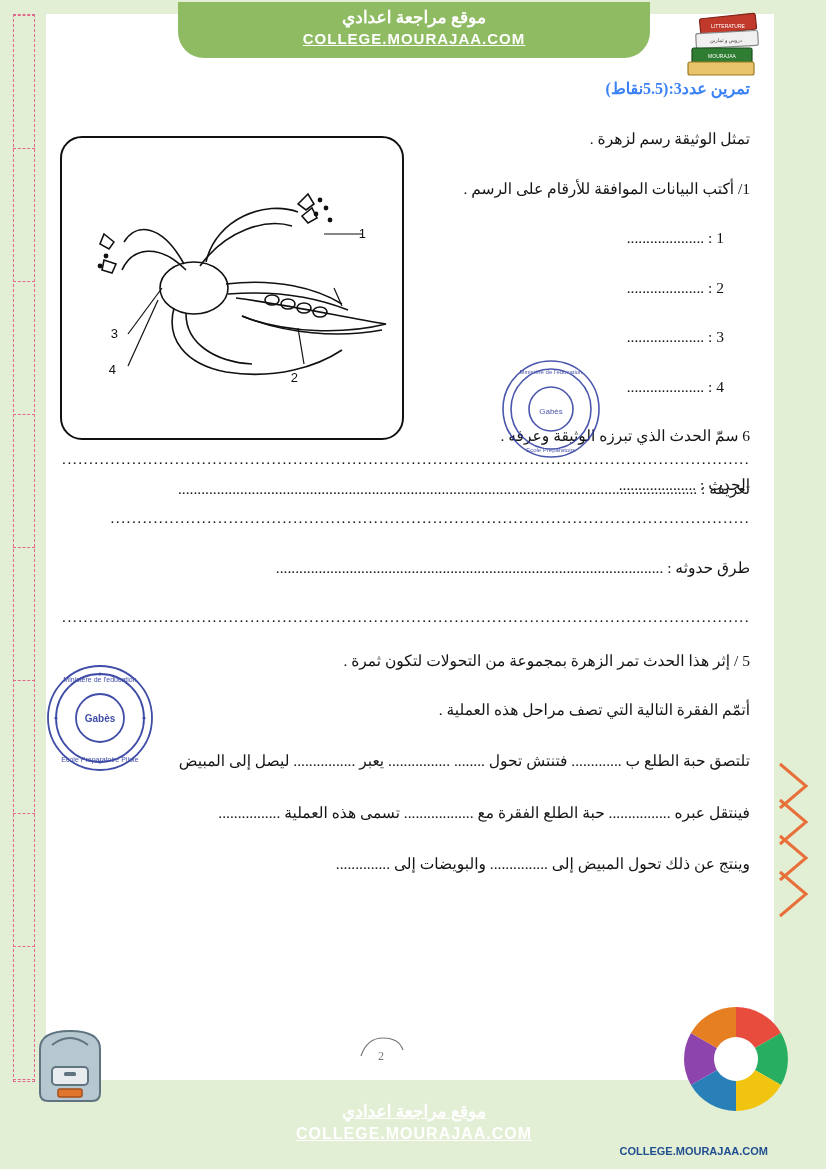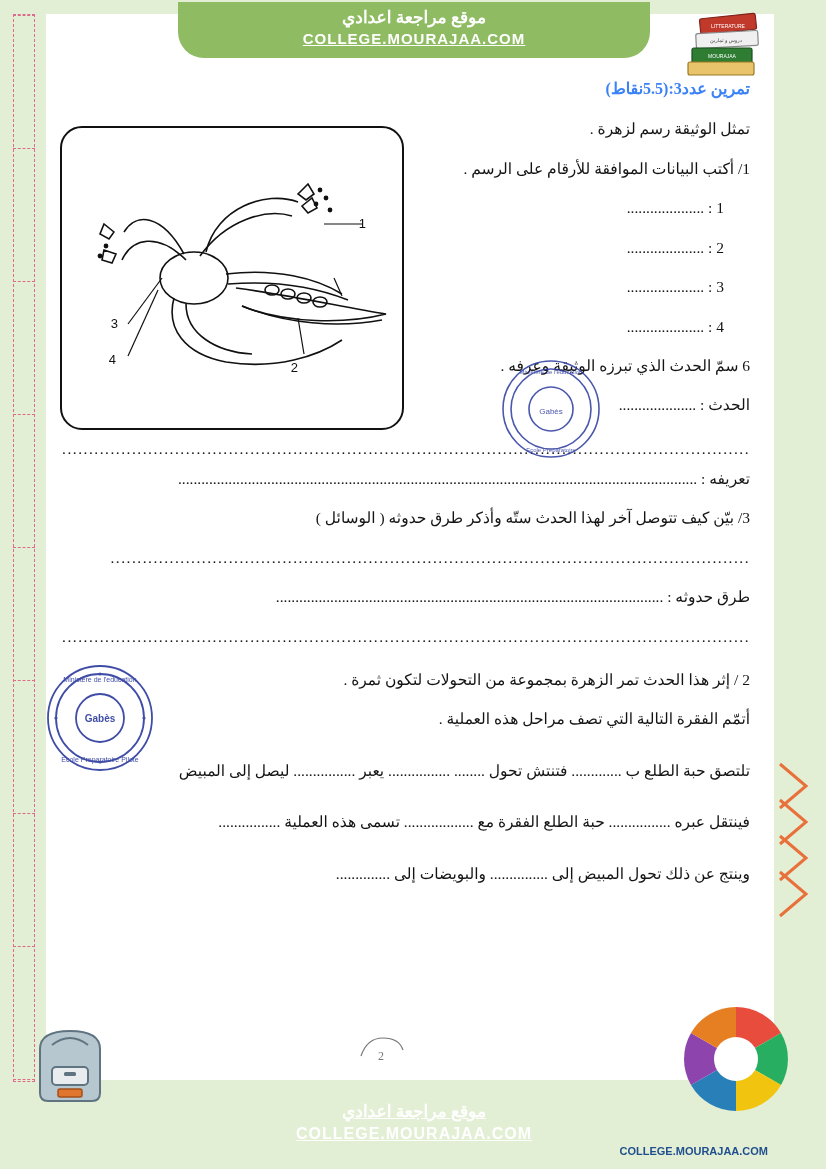--- a/index.html
+++ b/index.html
@@ -91,21 +91,21 @@
     direction:rtl;text-align:right;
     color:#141414;
     font-size:15.5px;
     line-height:1.9;
   }
   .ex-title{
     font-weight:bold;font-size:16px;color:#3b82f6;
     margin:0 0 10px 0;
     text-align:right;
   }
-  .line{margin:10px 0;}
+  .line{margin:20px 0;}
   .indent{padding-right:26px;}
   .wide-dots{
     direction:rtl;text-align:right;letter-spacing:1.5px;
     white-space:nowrap;overflow:hidden;
   }
   .para{margin-top:14px;}
   .blank-tall{margin-top:22px;}
   
   .figure{
     position:absolute;left:0px;top:12px;
@@ -259,26 +259,25 @@
         <div class="line indent">2 : ....................</div>
         <div class="line indent">3 : ....................</div>
         <div class="line indent">4 : ....................</div>
         <div class="line">6 سمّ الحدث الذي تبرزه الوثيقة وعرفه .</div>
         <div class="line">الحدث : ....................</div>
       </div>
     </div>
 
     <div class="wide-dots">..........................................................................................................................................................</div>
     <div class="wide-dots">تعريفه : ......................................................................................................................................</div>
-    <div class="line">3/ بيّن كيف تتوصل آخر لهذا الحدث ستّه وأذكر طرق حدوثه ( الوسائل )</div>
     <div class="wide-dots">.......................................................................................................................</div>
     <div class="line">طرق حدوثه : ....................................................................................................</div>
     <div class="wide-dots">..........................................................................................................................................................</div>
 
-    <div class="line para">2 / إثر هذا الحدث تمر الزهرة بمجموعة من التحولات لتكون ثمرة .</div>
+    <div class="line para">5 / إثر هذا الحدث تمر الزهرة بمجموعة من التحولات لتكون ثمرة .</div>
     <div class="line">أتمّم الفقرة التالية التي تصف مراحل هذه العملية .</div>
 
     <div class="line blank-tall">تلتصق حبة الطلع ب ............. فتنتش تحول ........ ................ يعبر ................ ليصل إلى المبيض</div>
     <div class="line blank-tall">فينتقل عبره ................ حبة الطلع الفقرة مع .................. تسمى هذه العملية ................</div>
     <div class="line blank-tall">وينتج عن ذلك تحول المبيض إلى ............... والبويضات إلى ..............</div>
   </div>
 
   <svg class="stamp1" viewBox="0 0 106 106">
     <g fill="none" stroke="#2b3a9e" stroke-width="1.6">
       <circle cx="53" cy="53" r="48"></circle>

